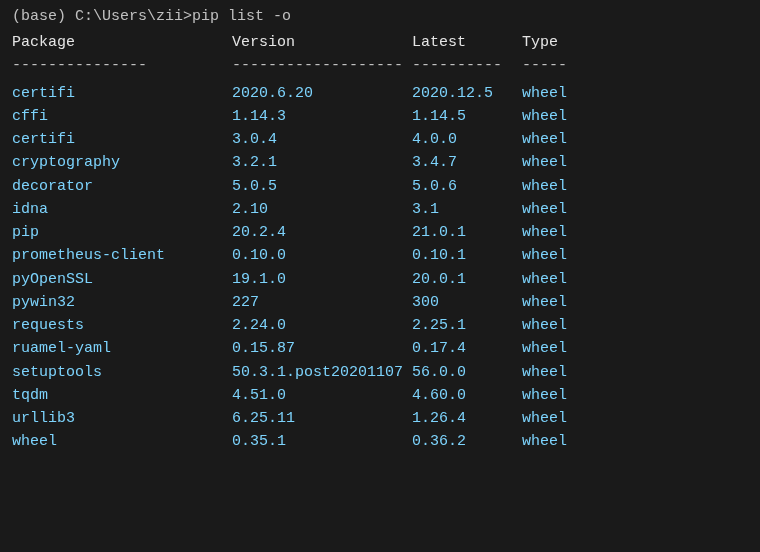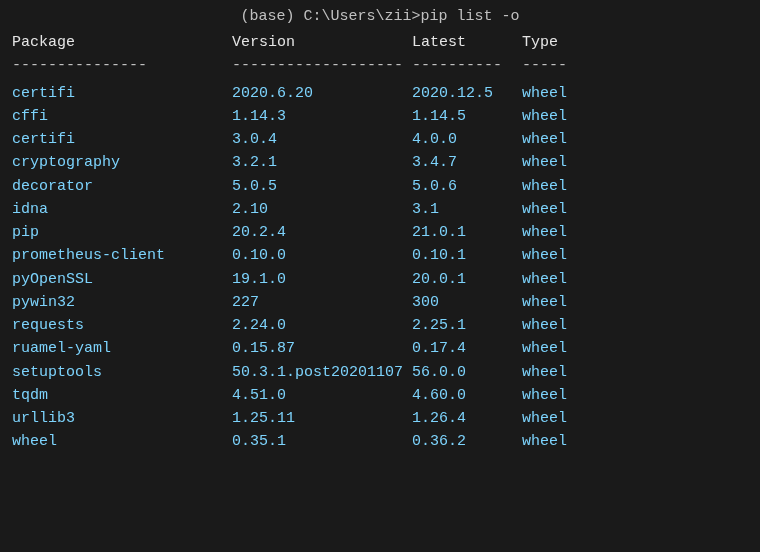--- a/index.html
+++ b/index.html
@@ -20,21 +20,20 @@
     }
 
     .terminal {
       width: 100%;
       height: 100%;
     }
 
     .command-line {
       color: #c0c0c0;
       margin-bottom: 6px;
-      text-align: center;
     }
 
     .table-container {
       width: 100%;
     }
 
     .table-row {
       display: flex;
       line-height: 1.55;
     }
@@ -172,21 +171,21 @@
       <div class="col-type">wheel</div>
     </div>
         <div class="table-row data-row">
       <div class="col-package">tqdm</div>
       <div class="col-version">4.51.0</div>
       <div class="col-latest">4.60.0</div>
       <div class="col-type">wheel</div>
     </div>
         <div class="table-row data-row">
       <div class="col-package">urllib3</div>
-      <div class="col-version">1.25.11</div>
+      <div class="col-version">6.25.11</div>
       <div class="col-latest">1.26.4</div>
       <div class="col-type">wheel</div>
     </div>
         <div class="table-row data-row">
       <div class="col-package">wheel</div>
       <div class="col-version">0.35.1</div>
       <div class="col-latest">0.36.2</div>
       <div class="col-type">wheel</div>
     </div>
       </div>

